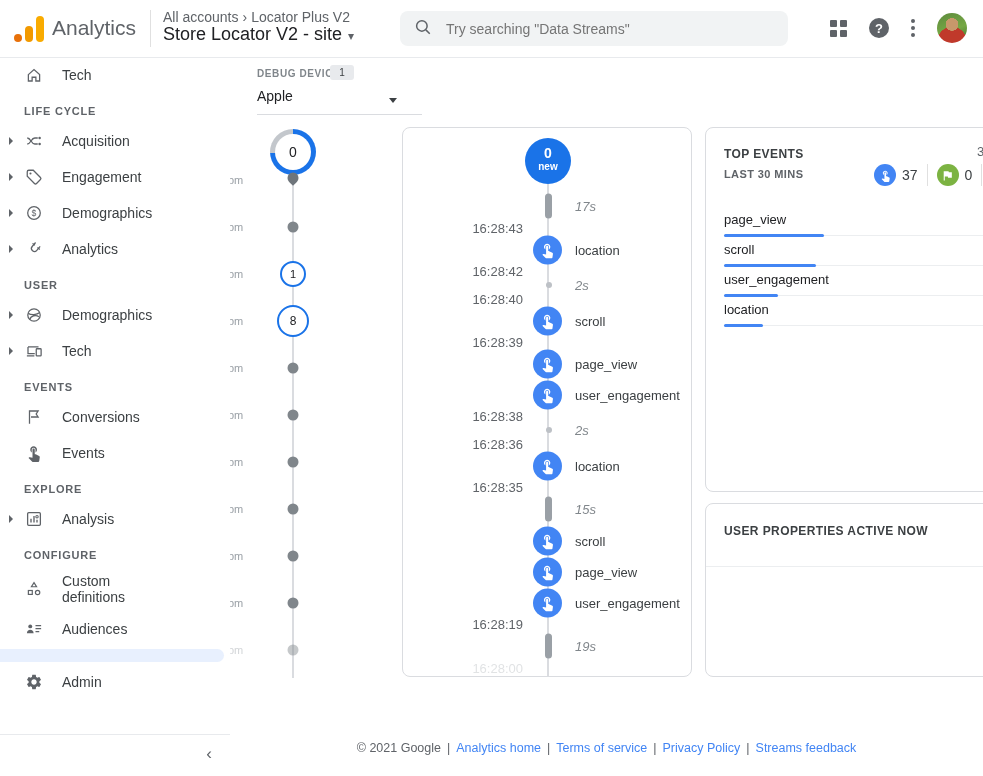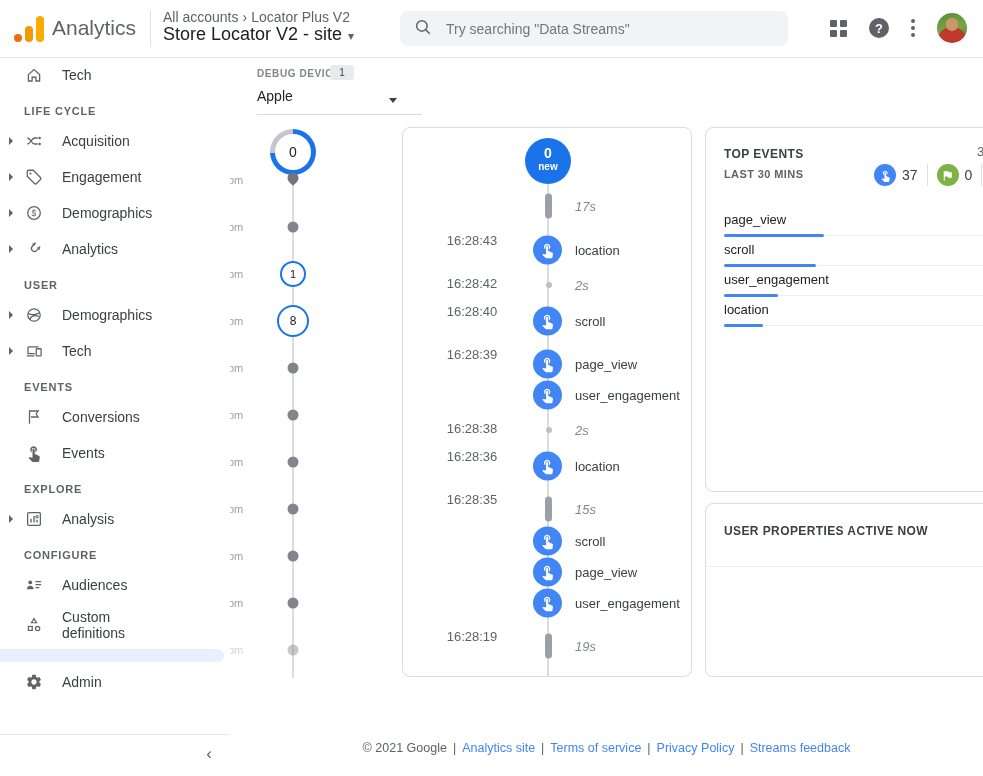--- a/index.html
+++ b/index.html
@@ -79,22 +79,22 @@
   
   #event-panel{left:402px;top:127px;width:290px;height:550px;overflow:hidden;}
   .stream-line{position:absolute;left:144px;top:56px;bottom:0;width:2px;background:#dadce0;}
   .stream-head{position:absolute;left:122px;top:10px;width:46px;height:46px;border-radius:50%;background:#1a73e8;
                color:#fff;text-align:center;z-index:2;}
   .stream-head .v{font-size:14px;font-weight:bold;margin-top:7px;}
   .stream-head .l{font-size:10px;margin-top:0px;font-weight:bold;}
   #stream-rows{position:absolute;left:0;top:62px;right:18px;}
   .s-row{position:relative;}
   .s-row.ev{height:31px;} .s-row.t{height:12px;} .s-row.cap{height:32px;} .s-row.d{height:16px;}
-  .s-time{position:absolute;left:18px;width:102px;text-align:center;top:50%;transform:translateY(-50%);
-          font-size:13px;color:#5f6368;margin-top:12px;}
+  .s-time{position:absolute;left:18px;width:102px;text-align:right;top:50%;transform:translateY(-50%);
+          font-size:13px;color:#5f6368;}
   .s-time.faded{color:#bcc0c4;}
   .s-icon{position:absolute;left:130px;top:50%;transform:translateY(-50%);width:29px;height:29px;border-radius:50%;
           background:#4285f4;display:flex;align-items:center;justify-content:center;z-index:2;}
   .s-icon svg{width:17px;height:17px;}
   .s-name{position:absolute;left:172px;top:50%;transform:translateY(-50%);font-size:13px;color:#3c4043;}
   .s-dur{position:absolute;left:172px;top:50%;transform:translateY(-50%);font-size:13px;color:#80868b;font-style:italic;}
   .s-capsule{position:absolute;left:141.5px;top:50%;transform:translateY(-50%);width:7px;height:25px;
              border-radius:4px;background:#9aa0a6;z-index:2;}
   .s-dotmark{position:absolute;left:142.5px;top:50%;transform:translateY(-50%);width:6px;height:6px;
              border-radius:50%;background:#bdc1c6;z-index:2;}
@@ -267,39 +267,39 @@
           <span class="side-icon">
             <svg viewBox="0 0 24 24">
               <rect x="3.5" y="3.5" width="17" height="17" rx="1.5" fill="none" stroke="#5f6368" stroke-width="1.7"></rect>
               <path d="M8 16.5v-5M12 16.5v-8.5M16 16.5v-3.5" stroke="#5f6368" stroke-width="1.8"></path>
               <circle cx="16" cy="9" r="1.6" fill="none" stroke="#5f6368" stroke-width="1.4"></circle>
             </svg>
           </span>
           <span class="side-label">Analysis</span>
         </div>
         <div class="side-section">CONFIGURE</div>
+        <div class="side-item tall">
+          <span class="side-icon">
+            <svg viewBox="0 0 24 24">
+              <path d="M12 3.5 15.4 9H8.6z" fill="none" stroke="#5f6368" stroke-width="1.6"></path>
+              <rect x="4.5" y="14" width="5.2" height="5.2" fill="none" stroke="#5f6368" stroke-width="1.6"></rect>
+              <circle cx="16.8" cy="16.6" r="2.9" fill="none" stroke="#5f6368" stroke-width="1.6"></circle>
+            </svg>
+          </span>
+          <span class="side-label">Custom definitions</span>
+        </div>
         <div class="side-item">
           <span class="side-icon">
             <svg viewBox="0 0 24 24">
               <circle cx="7" cy="8.5" r="2.6" fill="#5f6368"></circle>
               <path d="M2.5 17.5c0-2.5 2-4.5 4.5-4.5s4.5 2 4.5 4.5z" fill="#5f6368"></path>
               <path d="M14 7.5h7.5M14 11.5h7.5M14 15.5h5" stroke="#5f6368" stroke-width="1.7"></path>
             </svg>
           </span>
           <span class="side-label">Audiences</span>
-        </div>
-        <div class="side-item tall">
-          <span class="side-icon">
-            <svg viewBox="0 0 24 24">
-              <path d="M12 3.5 15.4 9H8.6z" fill="none" stroke="#5f6368" stroke-width="1.6"></path>
-              <rect x="4.5" y="14" width="5.2" height="5.2" fill="none" stroke="#5f6368" stroke-width="1.6"></rect>
-              <circle cx="16.8" cy="16.6" r="2.9" fill="none" stroke="#5f6368" stroke-width="1.6"></circle>
-            </svg>
-          </span>
-          <span class="side-label">Custom definitions</span>
         </div>
         <div class="selected-sliver"></div>
         <div class="side-item">
           <span class="side-icon">
             <svg viewBox="0 0 24 24">
               <path fill="#5f6368" d="M19.14 12.94c.04-.3.06-.61.06-.94 0-.32-.02-.64-.07-.94l2.03-1.58c.18-.14.23-.41.12-.61l-1.92-3.32c-.12-.22-.37-.29-.59-.22l-2.39.96c-.5-.38-1.03-.7-1.62-.94l-.36-2.54c-.04-.24-.24-.41-.48-.41h-3.84c-.24 0-.43.17-.47.41l-.36 2.54c-.59.24-1.13.57-1.62.94l-2.39-.96c-.22-.08-.47 0-.59.22L2.74 8.87c-.12.21-.08.47.12.61l2.03 1.58c-.05.3-.09.63-.09.94s.02.64.07.94l-2.03 1.58c-.18.14-.23.41-.12.61l1.92 3.32c.12.22.37.29.59.22l2.39-.96c.5.38 1.03.7 1.62.94l.36 2.54c.05.24.24.41.48.41h3.84c.24 0 .44-.17.47-.41l.36-2.54c.59-.24 1.13-.56 1.62-.94l2.39.96c.22.08.47 0 .59-.22l1.92-3.32c.12-.22.07-.47-.12-.61zM12 15.6c-1.98 0-3.6-1.62-3.6-3.6s1.62-3.6 3.6-3.6 3.6 1.62 3.6 3.6-1.62 3.6-3.6 3.6z"></path>
             </svg>
           </span>
           <span class="side-label">Admin</span>
         </div>
@@ -557,15 +557,15 @@
         </div>
       </div>
   </div>
 
   <div class="card" id="user-props">
     <div class="up-title">USER PROPERTIES ACTIVE NOW</div>
     <div class="up-div"></div>
   </div>
 
   <div class="footer">
-    <span>© 2021 Google</span><span id="footer-links"><span class="fsep">|</span><a>Analytics site</a><span class="fsep">|</span><a>Terms of service</a><span class="fsep">|</span><a>Privacy Policy</a><span class="fsep">|</span><a>Streams feedback</a></span>
+    <span>© 2021 Google</span><span id="footer-links"><span class="fsep">|</span><a>Analytics home</a><span class="fsep">|</span><a>Terms of service</a><span class="fsep">|</span><a>Privacy Policy</a><span class="fsep">|</span><a>Streams feedback</a></span>
   </div>
 </div>
 
 </body></html>

